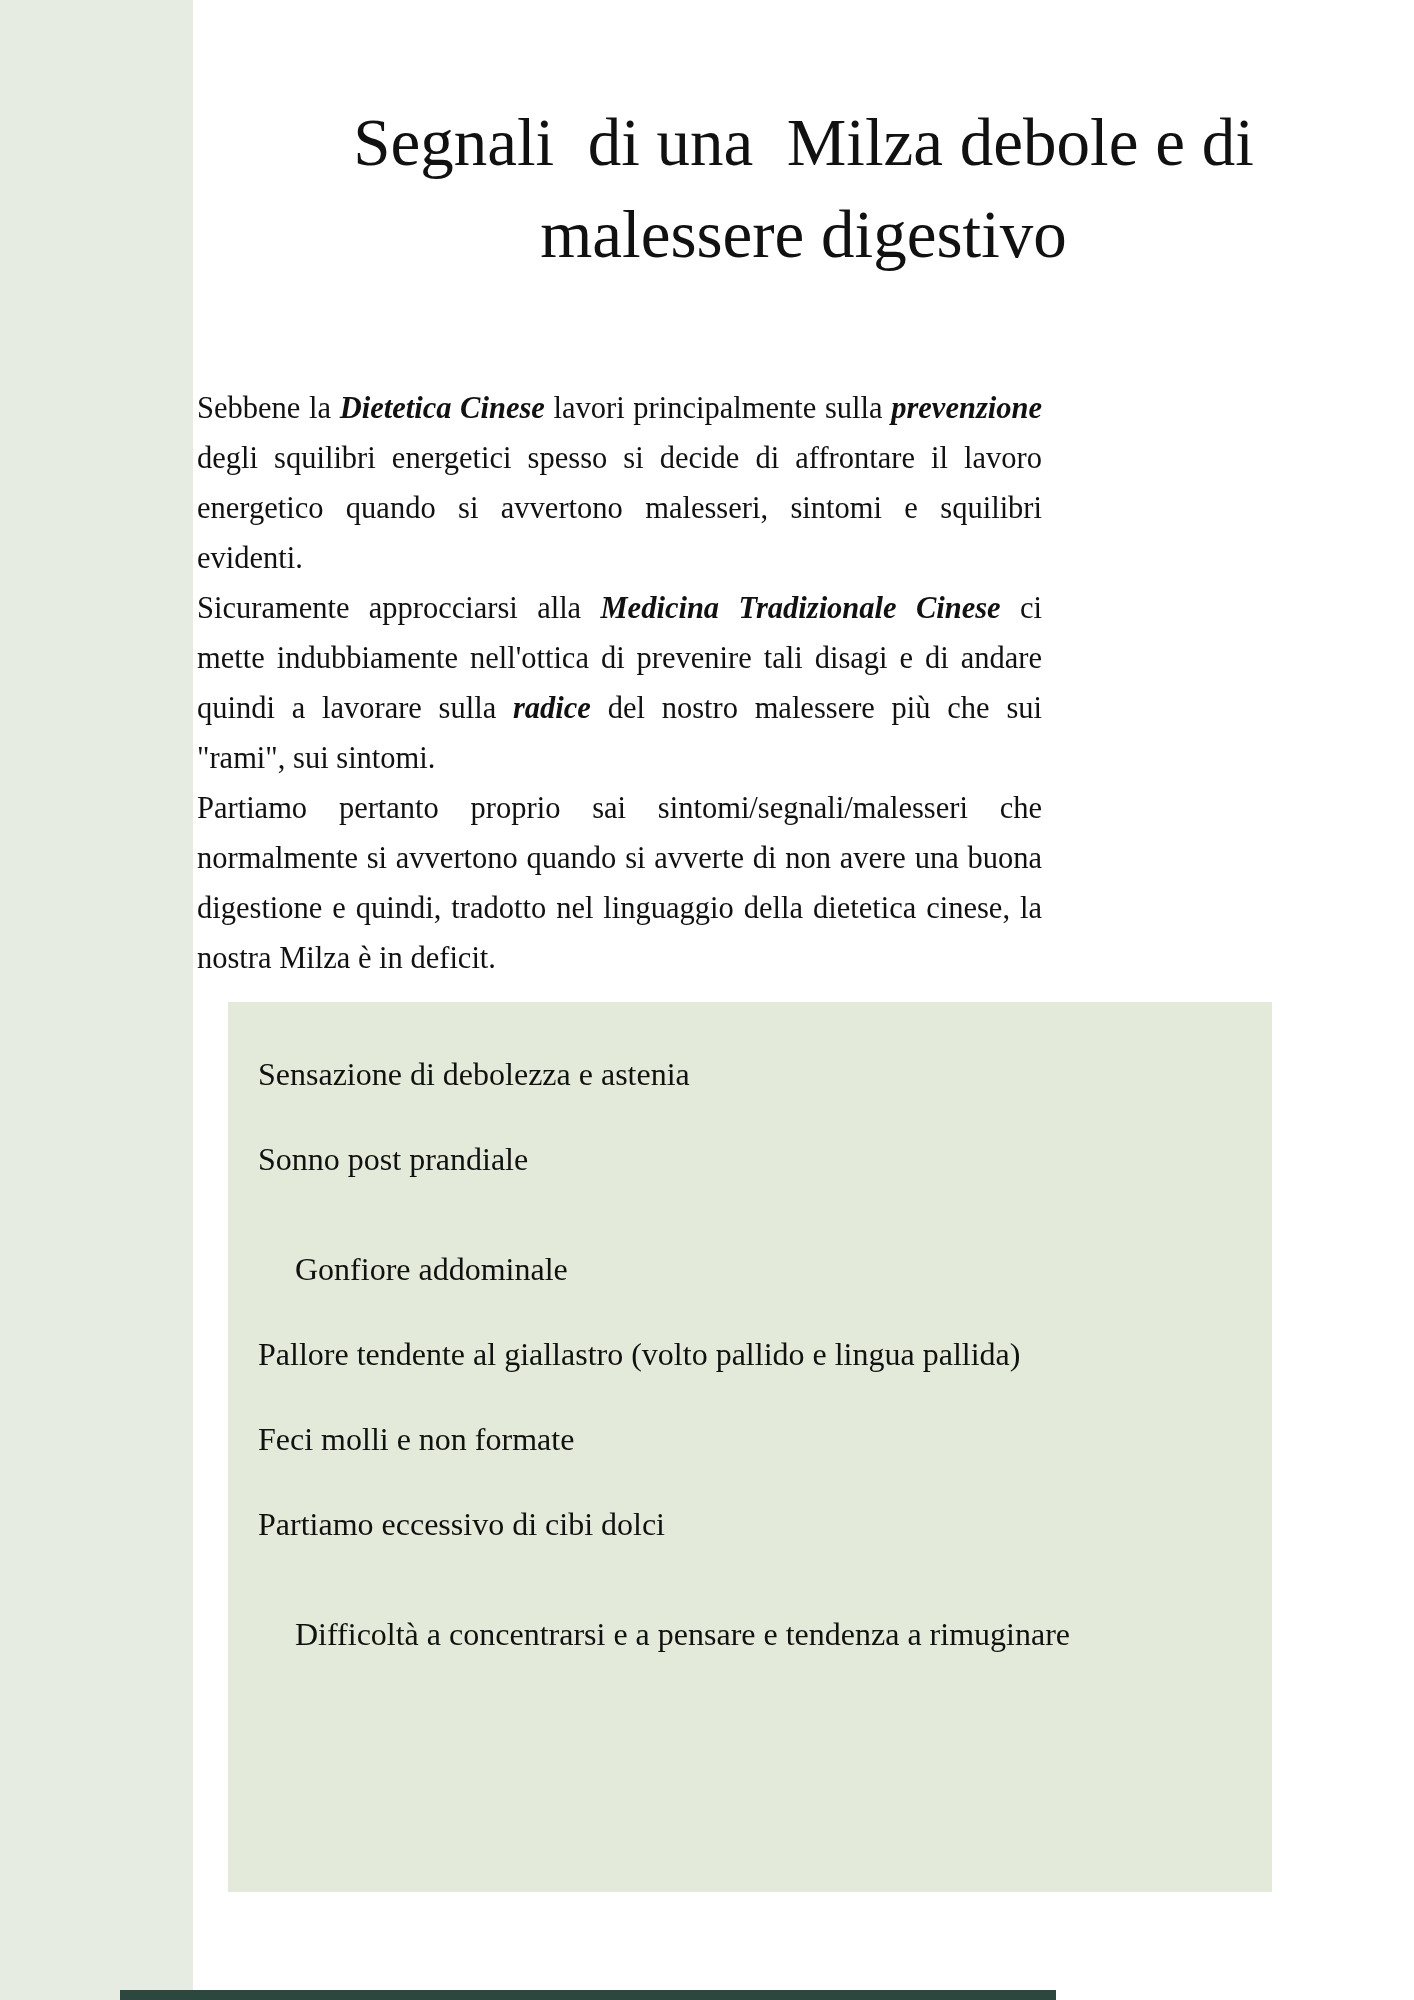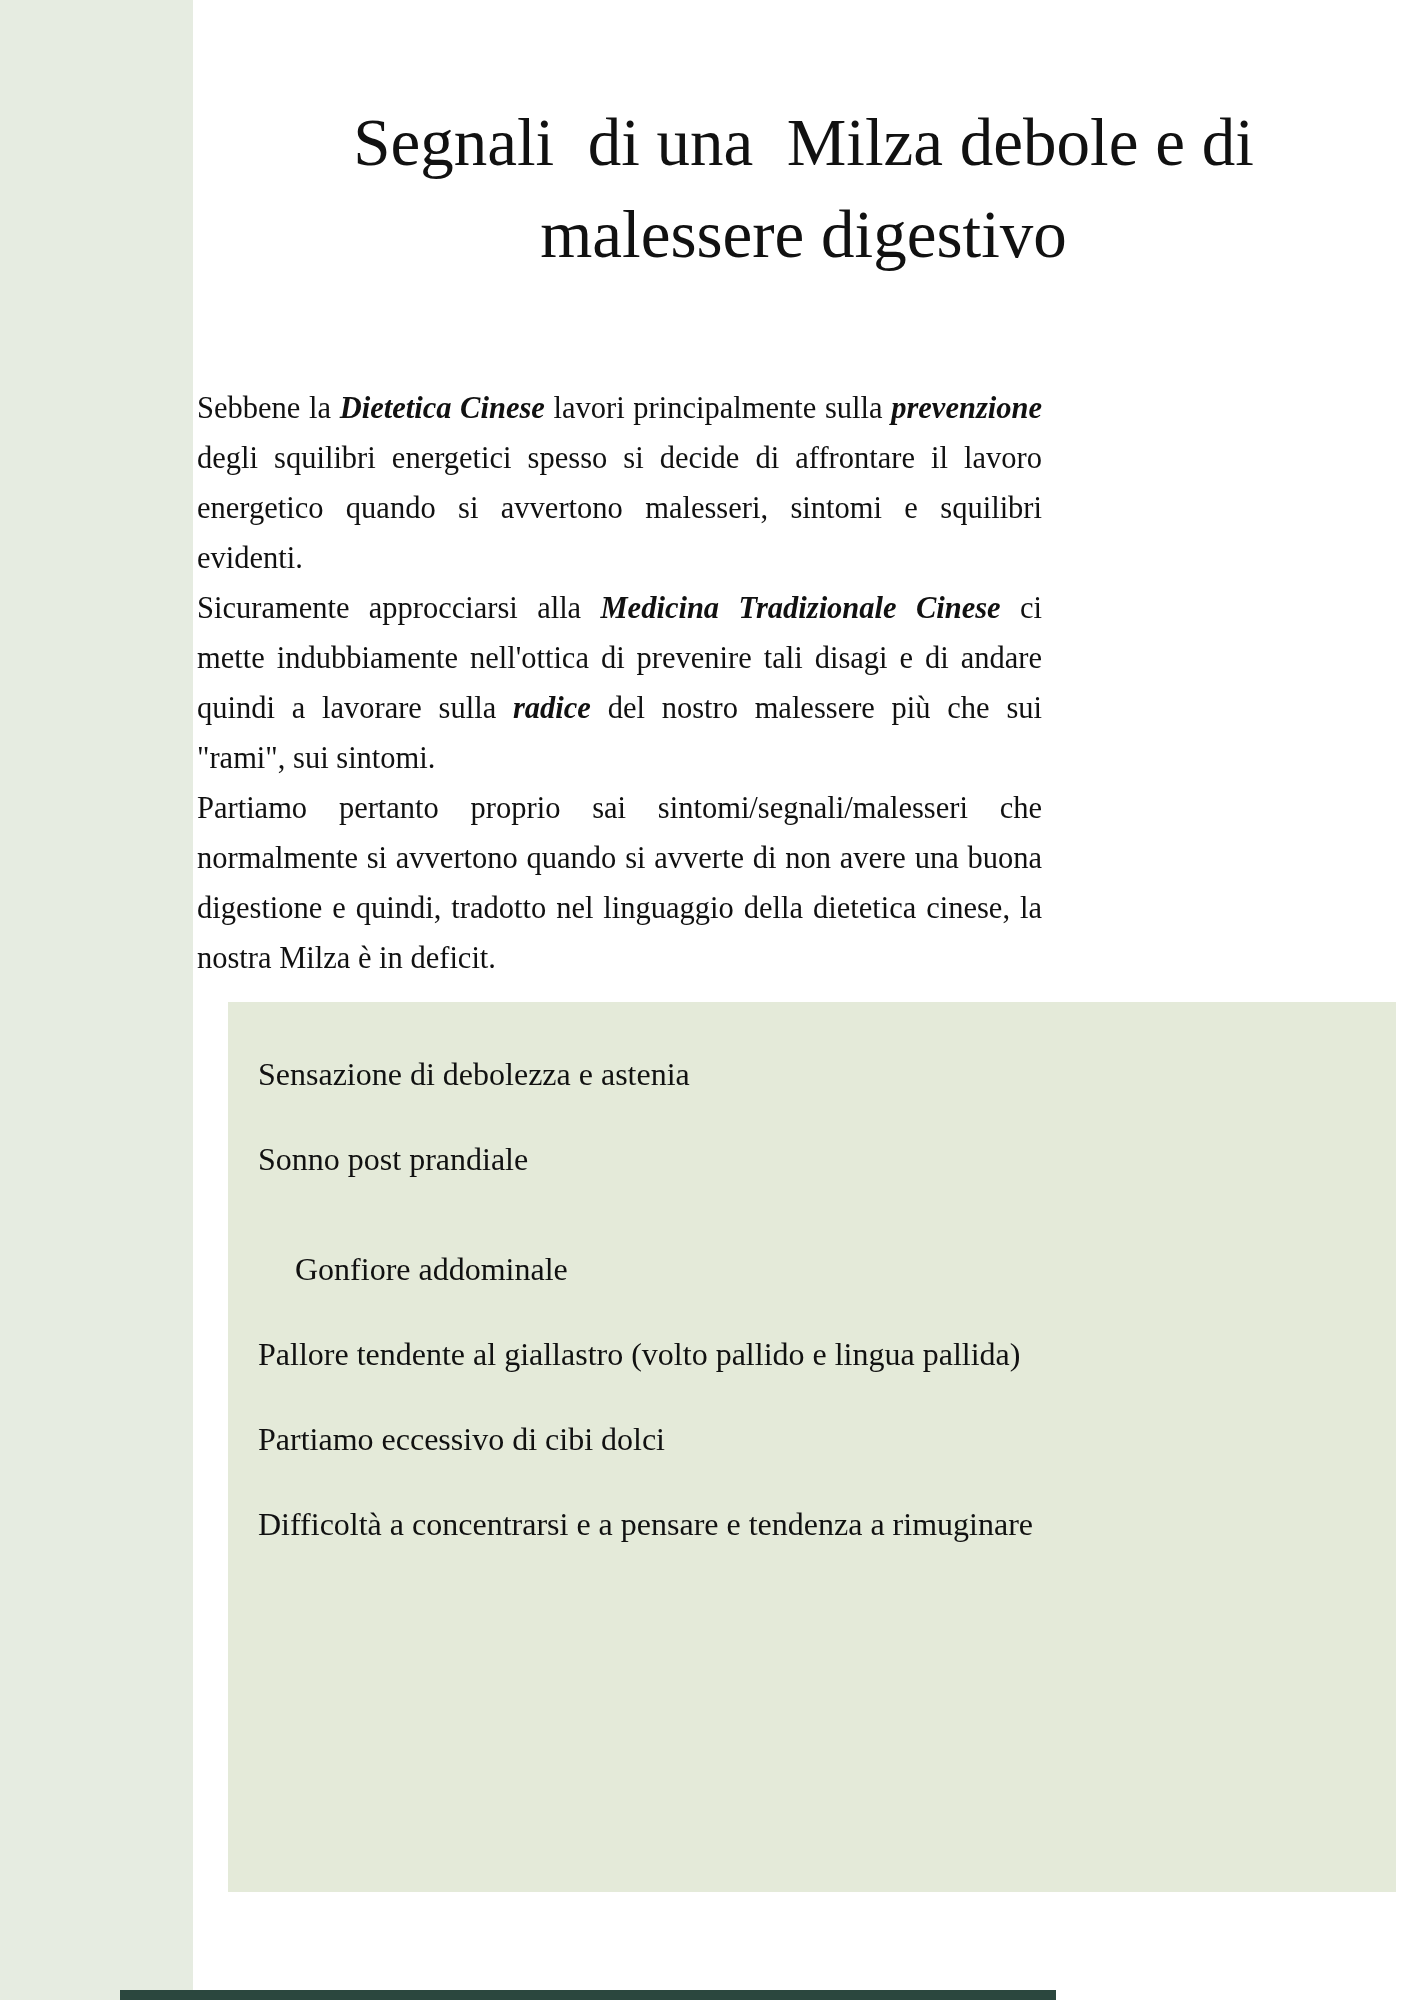--- a/index.html
+++ b/index.html
@@ -46,21 +46,21 @@
   .body-text p{
     font-size:30.5px;
     line-height:50px;
     text-align:justify;
     color:var(--text);
   }
   .body-text p b{font-weight:700;font-style:italic;}
   .symptom-box{
     position:absolute;
     left:228px;top:1002px;
-    width:1168px;height:890px;
+    width:1044px;height:890px;
     background:var(--box);
     padding:46px 45px 0 30px;
   }
   .symptom-item{
     font-size:32px;
     line-height:52px;
     text-align:justify;
     margin-top:33px;
     color:var(--text);
   }
@@ -87,18 +87,19 @@
       <p><span>Sebbene la </span><b>Dietetica Cinese</b><span> lavori principalmente sulla </span><b>prevenzione</b><span> degli squilibri energetici spesso si decide di affrontare il lavoro energetico quando si avvertono malesseri, sintomi e squilibri evidenti.</span></p>
       <p><span>Sicuramente approcciarsi alla </span><b>Medicina Tradizionale Cinese</b><span> ci mette indubbiamente nell'ottica di prevenire tali disagi e di andare quindi a lavorare sulla </span><b>radice</b><span> del nostro malessere più che sui "rami", sui sintomi.</span></p>
       <p><span>Partiamo pertanto proprio sai sintomi/segnali/malesseri che normalmente si avvertono quando si avverte di non avere una buona digestione e quindi, tradotto nel linguaggio della dietetica cinese, la nostra Milza è in deficit.</span></p>
     </div>
 
   <div class="symptom-box">
       <div class="symptom-item">Sensazione di debolezza e astenia</div>
       <div class="symptom-item">Sonno post prandiale</div>
       <div class="symptom-item">Gonfiore addominale</div>
       <div class="symptom-item">Pallore tendente al giallastro (volto pallido e lingua pallida)</div>
+      <div class="symptom-item">Feci molli e non formate</div>
       <div class="symptom-item">Partiamo eccessivo di cibi dolci</div>
       <div class="symptom-item">Difficoltà a concentrarsi e a pensare e tendenza a rimuginare</div>
     </div>
 
   <div class="bottom-bar"></div>
 </div>
 
 </body></html>

